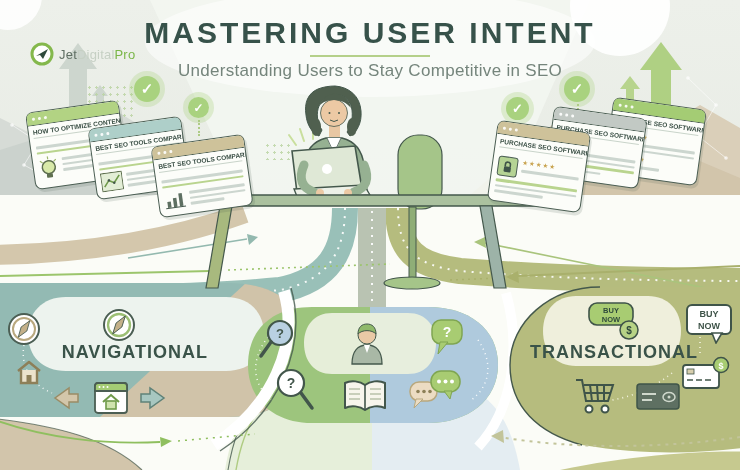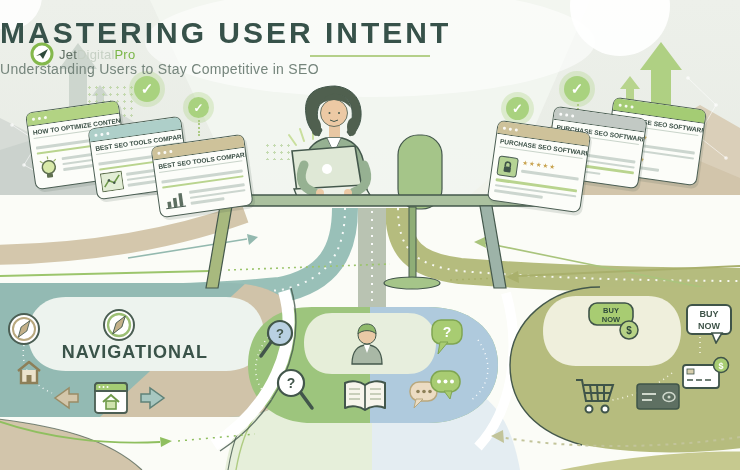--- a/index.html
+++ b/index.html
@@ -13,24 +13,24 @@
     background:linear-gradient(#edf0ea,#e8ece5);}
   .dotgrid{position:absolute;background-image:radial-gradient(#b9d3a0 1px,transparent 1.3px);
     background-size:7px 7px;opacity:.8;}
 
   
   .logo{position:absolute;left:30px;top:42px;display:flex;align-items:center;gap:5px;}
   .logo-text{font-size:13px;font-weight:normal;letter-spacing:.2px;}
   .logo-jet{color:#5f6f63;}
   .logo-digital{color:#c6d0c4;}
   .logo-pro{color:#7ab648;}
-  .title-block{position:absolute;left:0;top:16px;width:740px;}
+  .title-block{position:absolute;left:0;top:16px;width:740px;text-align:center;}
   .title{margin:0;font-size:30px;font-weight:bold;color:#37524a;letter-spacing:3px;}
   .title-divider{width:120px;height:2px;background:#b5d08a;margin:5px auto 4px auto;}
-  .subtitle{font-size:14px;color:#75857c;letter-spacing:.3px;}
+  .subtitle{font-size:17px;color:#75857c;letter-spacing:.3px;}
 
   
   .bw{position:absolute;width:92px;background:#fcfdf9;border:1.6px solid #4b5e53;
     border-radius:7px;box-shadow:2px 3px 0 rgba(70,90,75,.15);}
   .bw-head{height:12px;border-bottom:1.6px solid #4b5e53;border-radius:5px 5px 0 0;
     display:flex;align-items:center;gap:3px;padding-left:5px;}
   .dot{width:3px;height:3px;border-radius:50%;background:#ffffff;opacity:.9;}
   .bw-title{font-size:6.5px;font-weight:bold;color:#3a4f45;padding:3px 4px 2px 4px;white-space:nowrap;overflow:hidden;}
   .tline{height:1px;background:#c9d4ca;margin:0 4px 3px 4px;}
   .bw-body{padding:2px 5px 5px 5px;}
@@ -179,20 +179,21 @@
     <g>
       <path d="M-5 225 C45 243 105 250 160 247" stroke="#8fbf5f" stroke-width="1.8" fill="none"></path>
       <polygon points="160,242 172,246 161,252" fill="#8fbf5f"></polygon>
       <line x1="178" y1="246" x2="255" y2="239" stroke="#8fbf5f" stroke-width="1.5" stroke-dasharray="2 5"></line>
       <path d="M740 242 C660 254 570 254 500 242" stroke="#c2c49a" stroke-width="2" fill="none" stroke-dasharray="3 5"></path>
       <polygon points="503,235 491,241 504,248" fill="#c2c49a"></polygon>
     </g>
   </svg>
 
   <div class="zone-label" style="left:38px;top:342px;width:170px">NAVIGATIONAL</div>
+  <div class="zone-label" style="left:530px;top:342px;width:165px">TRANSACTIONAL</div>
 
   <svg class="abs" style="left:6px;top:311px" width="36" height="36">
     <circle cx="18" cy="18" r="15" fill="#ffffff" stroke="#4b5e53" stroke-width="2"></circle>
     <circle cx="18" cy="18" r="11" fill="none" stroke="#b9a87e" stroke-width="2"></circle>
     <polygon points="18,8 21.5,18 18,28 14.5,18" fill="#c3b089" stroke="#4b5e53" stroke-width=".8" transform="rotate(35 18 18)"></polygon>
   </svg>
   <svg class="abs" style="left:101px;top:307px" width="36" height="36">
     <circle cx="18" cy="18" r="15" fill="#ffffff" stroke="#4b5e53" stroke-width="2"></circle>
     <circle cx="18" cy="18" r="11" fill="none" stroke="#9cbf74" stroke-width="2.4"></circle>
     <polygon points="18,7 21.5,18 18,29 14.5,18" fill="#c3b089" stroke="#4b5e53" stroke-width=".9" transform="rotate(35 18 18)"></polygon>

